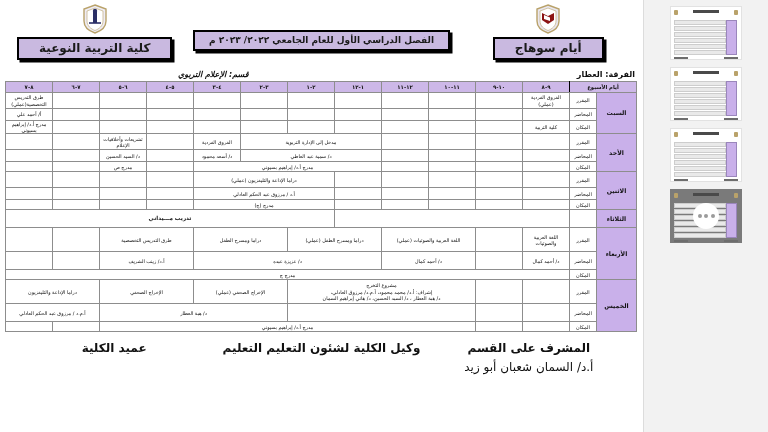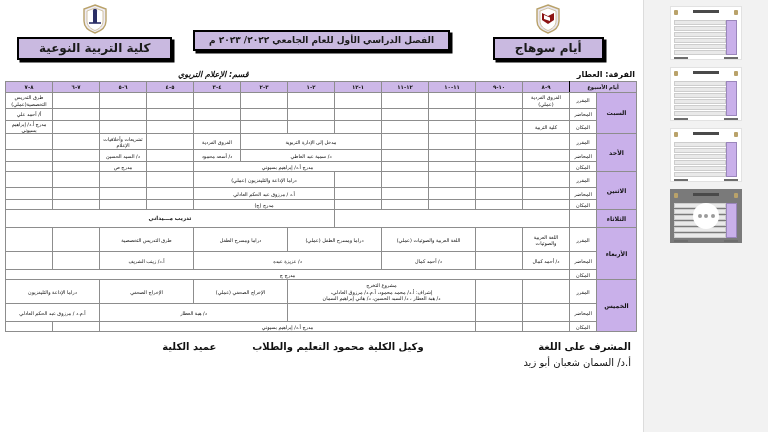--- a/index.html
+++ b/index.html
@@ -90,21 +90,21 @@
   tr.r-course td{height:15px;}
   tr.r-lect td{height:11px;}
   tr.r-place td{height:9px;}
   tr.tall td{height:23px;}
   tr.tall2 td{height:17px;}
   td.field{font-size:5.6px;font-weight:bold;letter-spacing:.3px;}
   td.project{font-size:5px;line-height:1.5;}
 
   
   .foot{display:flex;justify-content:space-between;margin-top:7px;padding:0 6px;}
-  .foot-col{text-align:right;width:33%;font-size:10px;color:#111;line-height:1.55;}
+  .foot-col{text-align:center;width:33%;font-size:12px;color:#111;line-height:1.55;}
   .foot-col .ttl{font-weight:bold;}
 
   
   .sidebar{
     width:125px;height:432px;
     background:#f2f2f2;
     box-sizing:border-box;
     padding:6px 0 0 0;
     display:flex;flex-direction:column;align-items:center;gap:7px;
     border-left:1px solid #dcdcdc;
@@ -404,25 +404,25 @@
           <td class="cell"></td>
           <td class="cell" colspan="8">مدرج أ.د/ إبراهيم بسيوني</td>
           <td class="cell"></td>
           <td class="cell"></td>
         </tr>
       </tbody>
     </table>
 
     <div class="foot">
       <div class="foot-col">
-        <div class="ttl">المشرف على اللغة</div>
+        <div class="ttl">المشرف على القسم</div>
         <div>أ.د/ السمان شعبان أبو زيد</div>
       </div>
       <div class="foot-col">
-        <div class="ttl">وكيل الكلية محمود التعليم والطلاب</div>
+        <div class="ttl">وكيل الكلية لشئون التعليم التعليم</div>
         <div></div>
       </div>
       <div class="foot-col">
         <div class="ttl">عميد الكلية</div>
       </div>
     </div>
   </div>
 
   <div class="sidebar">
 

